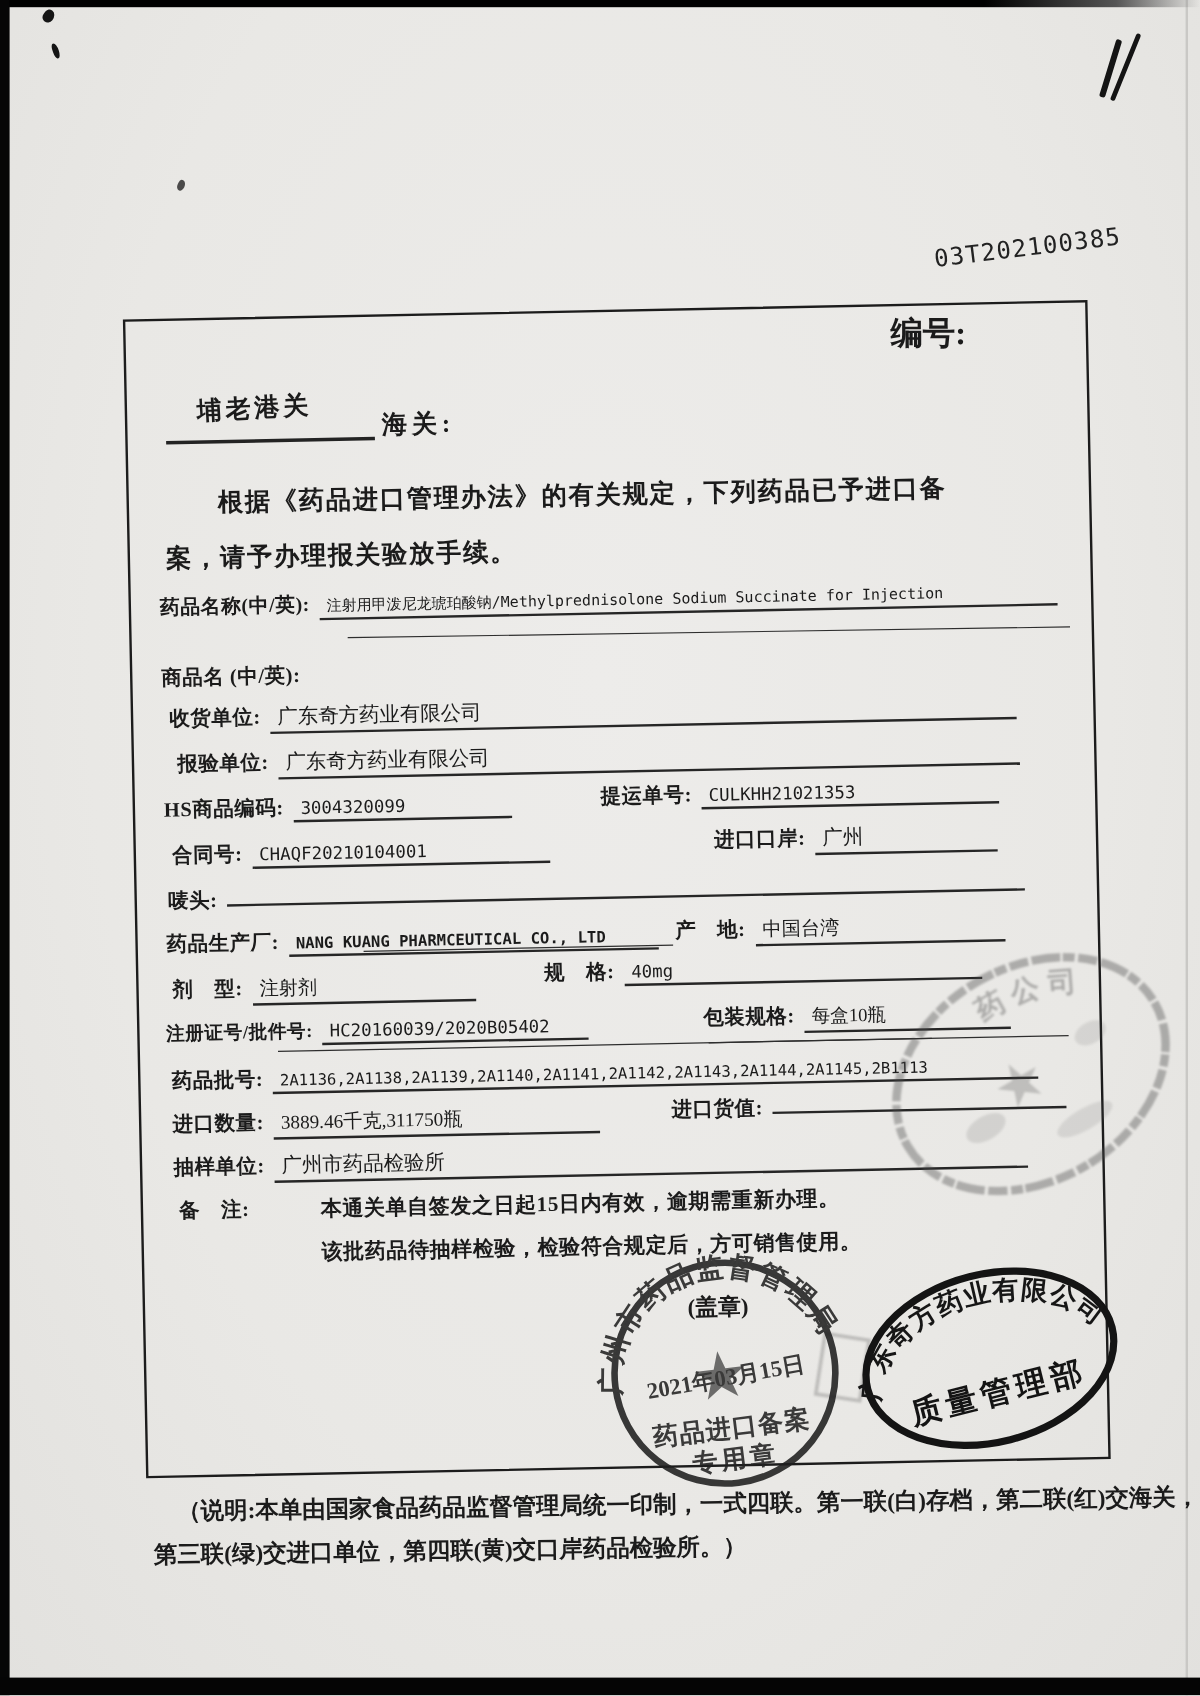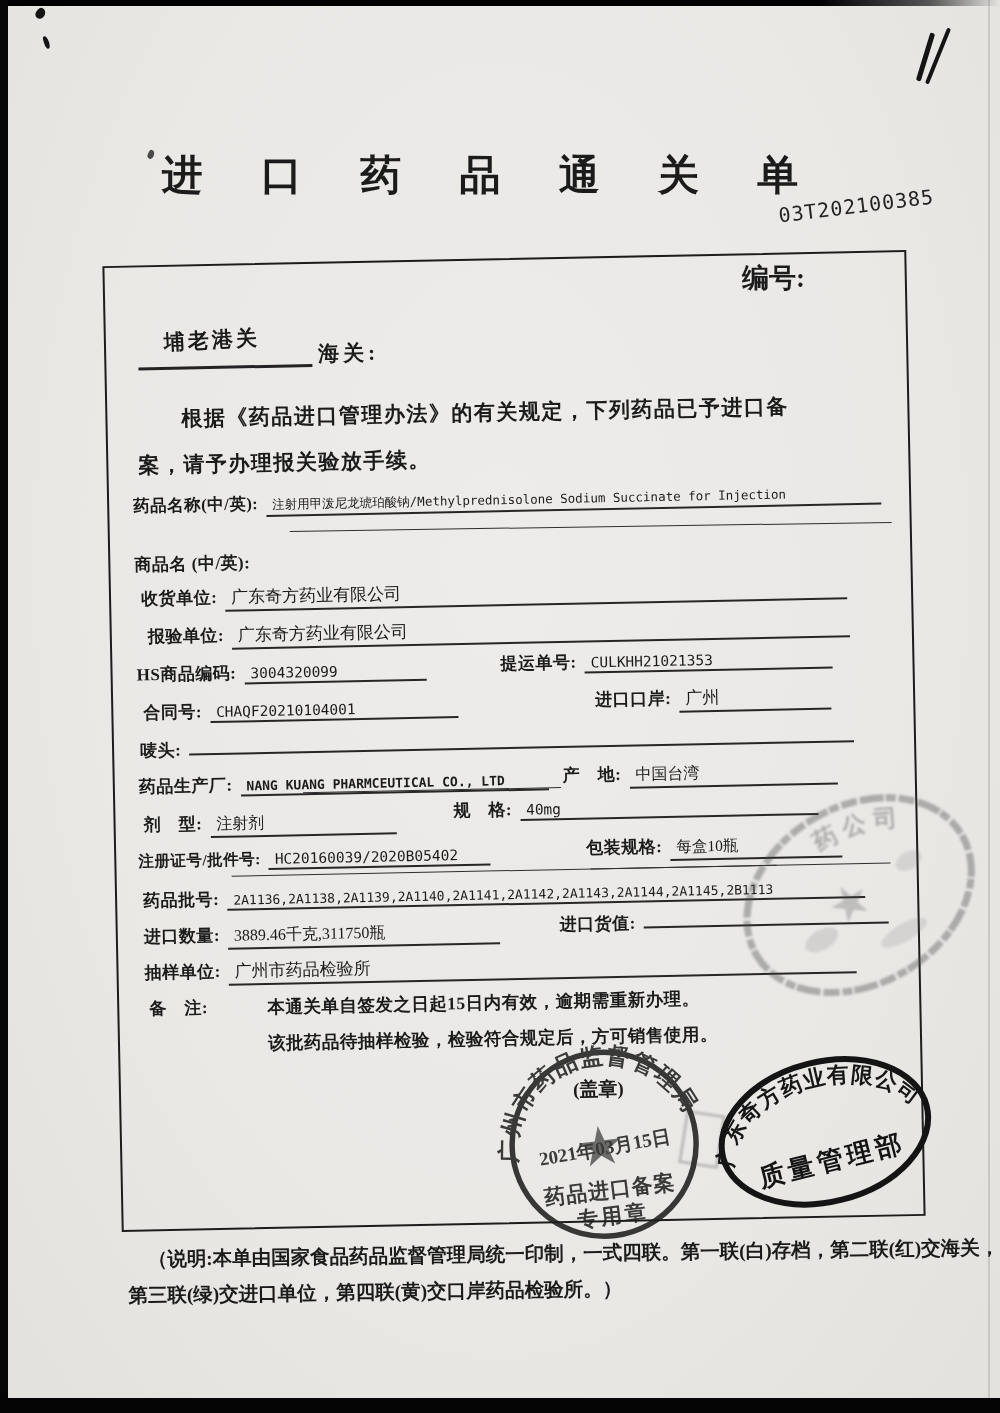--- a/index.html
+++ b/index.html
@@ -55,21 +55,20 @@
   <div class="edge-top"></div>
   <div class="edge-left"></div>
   <div class="edge-bottom"></div>
   <div class="edge-right"></div>
   <div class="speck" style="left:36px;top:8px;width:9px;height:11px;transform:rotate(40deg);"></div>
   <div class="speck" style="left:44px;top:36px;width:5px;height:13px;transform:rotate(-18deg);"></div>
   <div class="speck" style="left:148px;top:150px;width:6px;height:9px;opacity:.75;transform:rotate(25deg);"></div>
   <div class="pen-mark" style="left:923px;top:32px;width:5px;height:50px;transform:rotate(17deg);"></div>
   <div class="pen-mark" style="left:936px;top:26px;width:4px;height:60px;transform:rotate(22deg);"></div>
 
-  <div class="title">进 口 药 品 通 关 单</div>
   <div class="serial">编号:</div>
   <div class="serial-val">03T202100385</div>
 
   <div class="box">
 
     <div class="abs hand" style="left:58px;top:60px;">埔老港关</div>
     <div class="ln" style="left:32px;top:100px;width:174px;border-bottom-width:3px;"></div>
     <div class="abs" style="left:212px;top:76px;font-size:21px;font-weight:600;letter-spacing:4px;">海关:</div>
 
     <div class="abs intro" style="left:30px;top:138px;text-indent:44px;">根据《药品进口管理办法》的有关规定，下列药品已予进口备</div>

